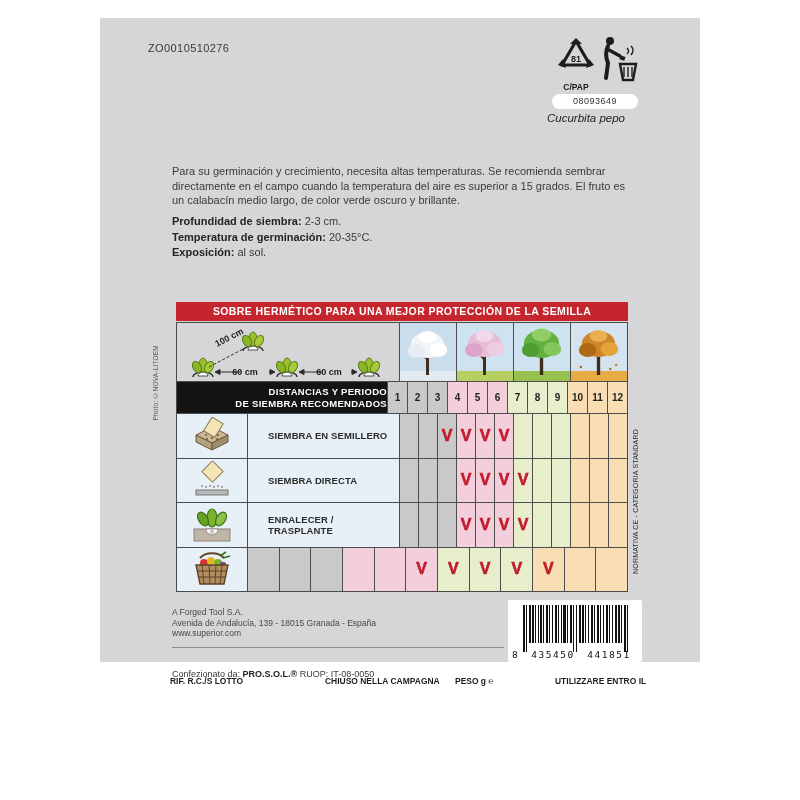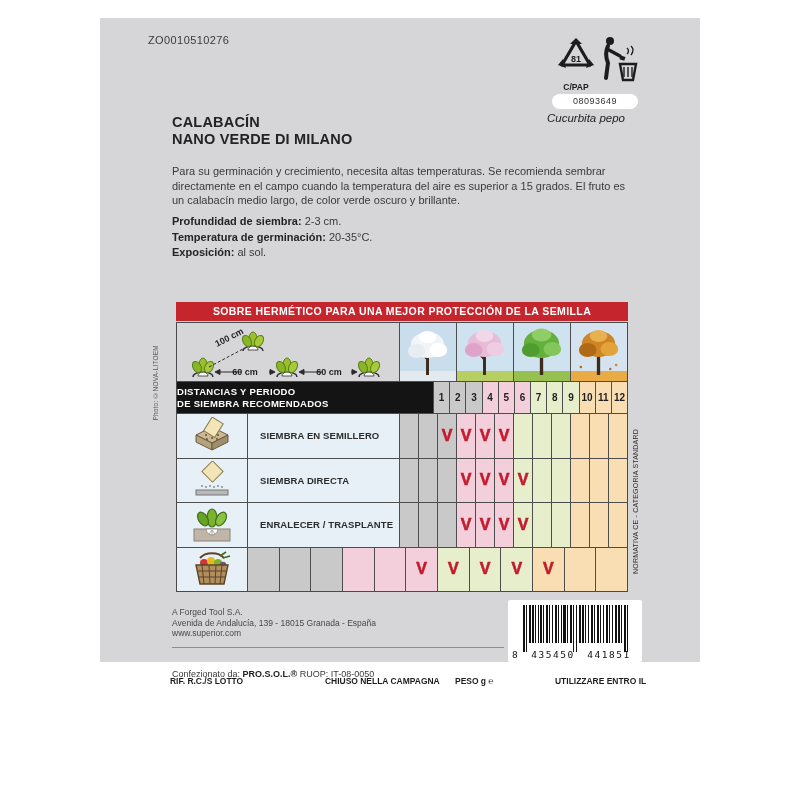--- a/index.html
+++ b/index.html
@@ -1,21 +1,21 @@
 <!DOCTYPE html>
 <html><head>
 <meta charset="utf-8">
 <style>
   * { margin:0; padding:0; box-sizing:border-box; }
   html,body { width:800px; height:800px; background:#ffffff; font-family:"Liberation Sans", sans-serif; }
   .page { position:relative; width:800px; height:800px; background:#ffffff; overflow:hidden; }
 
   .card { position:absolute; left:100px; top:18px; width:600px; height:644px; background:#d6d6d8; }
 
-  .top-code { position:absolute; left:48px; top:16px; font-size:11px; letter-spacing:.4px; color:#3a3a3a; }
+  .top-code { position:absolute; left:48px; top:24px; font-size:11px; letter-spacing:.4px; color:#3a3a3a; }
 
   .recycle-wrap { position:absolute; left:452px; top:18px; width:96px; height:62px; }
   .cpap-label { position:absolute; left:0px; top:46px; width:48px; text-align:center; font-size:8.5px; font-weight:bold; color:#1c1c1c; }
 
   .pill { position:absolute; left:452px; top:76px; width:86px; height:15px; background:#ffffff; border-radius:8px;
           font-size:9px; color:#333; text-align:center; line-height:15px; letter-spacing:.5px; }
   .species { position:absolute; right:75px; top:94px; font-size:11.5px; font-style:italic; color:#222; }
 
   .title { position:absolute; left:72px; top:96px; font-size:14.5px; font-weight:bold; color:#232323; line-height:17px; letter-spacing:.2px; }
   .desc { position:absolute; left:72px; top:138px; width:464px; font-size:11px; line-height:14.6px; color:#3a3a3a;margin-top:8px; }
@@ -24,29 +24,29 @@
 
   .banner { position:absolute; left:76px; top:284px; width:452px; height:19px; background:#c5252c; color:#fff;
             font-size:10.5px; font-weight:bold; text-align:center; line-height:19px; letter-spacing:.4px; }
 
   .cal { position:absolute; left:76px; top:304px; width:452px; height:270px; border:1px solid #4a4a4a; display:flex; flex-direction:column; background:#d6d6d8; }
   .cal-top { display:flex; height:58px; }
   .cal-space { width:222px; height:100%; background:#d6d6d8; }
   .season { flex:1; border-left:1px solid #4d4d4d; overflow:hidden; }
   .season svg { display:block; width:100%; height:100%; }
   .cal-head { display:flex; height:32px; border-top:1px solid #4d4d4d; }
-  .cal-title { width:256px; background:#141414; color:#fff; font-size:9.5px; font-weight:bold; text-align:left;
+  .cal-title { width:210px; background:#141414; color:#fff; font-size:9.5px; font-weight:bold; text-align:right;
                display:flex; flex-direction:column; justify-content:center; line-height:12px; letter-spacing:.3px; }
   .mcell { flex:1; border-left:1px solid #4d4d4d; font-size:10px; font-weight:bold; color:#1e1e1e;
            display:flex; align-items:center; justify-content:center; }
   .cal-body { flex:1; display:flex; flex-direction:column; }
   .cal-row { flex:1; display:flex; border-top:1px solid #4d4d4d; }
   .icon-cell { width:70px; background:#e7f0f6; display:flex; align-items:center; justify-content:center; }
   .label-cell { width:152px; background:#e7f0f6; border-left:1px solid #4d4d4d; display:flex; align-items:center;
-                padding-left:12px; font-size:9.5px; font-weight:bold; color:#2c2c2c; letter-spacing:.1px; }
+                padding-left:20px; font-size:9.5px; font-weight:bold; color:#2c2c2c; letter-spacing:.1px; }
   .bcell { flex:1; border-left:1px solid #4d4d4d; display:flex; align-items:center; justify-content:center; }
   .g  { background:#c9c9ca; }
   .p  { background:#f3cfdb; }
   .gr { background:#e6eecb; }
   .t  { background:#f8deb2; }
   .chk { font-size:16px; font-weight:900; color:#c21b2d; -webkit-text-stroke:.6px #c21b2d; line-height:1; transform:scaleY(1.05); }
 
   .vtext { writing-mode:vertical-rl; transform:rotate(180deg); white-space:nowrap; }
   .photo-credit { position:absolute; left:52px; top:306px; height:118px; width:14px; display:flex; align-items:center; font-size:6.5px; color:#5a5a5a; letter-spacing:.2px; }
   .normativa { position:absolute; left:532px; top:393px; height:180px; width:14px; display:flex; align-items:center; font-size:7px; color:#2e2e2e; letter-spacing:.2px; }
@@ -91,24 +91,20 @@
         <rect x="20" y="20" width="5" height="4" fill="#1c1c1c" transform="rotate(18 22 22)"></rect>
         <path d="M20 28 L36 28 L33 44 L23 44 Z" fill="none" stroke="#1c1c1c" stroke-width="2.4"></path>
         <path d="M24 31 L24 41 M28 31 L28 41 M32 31 L32 41" stroke="#1c1c1c" stroke-width="1.4"></path>
         <path d="M27 12 q3 3 0 6 M31 10 q4 4 0 9" stroke="#1c1c1c" stroke-width="1.3" fill="none"></path>
       </svg>
     </div>
 
     <div class="pill">08093649</div>
     <div class="species">Cucurbita pepo</div>
 
-    <div class="title">
-      <div>CALABACÍN</div>
-      <div>NANO VERDE DI MILANO</div>
-    </div>
 
     <div class="desc">Para su germinación y crecimiento, necesita altas temperaturas. Se recomienda sembrar directamente en el campo cuando la temperatura del aire es superior a 15 grados. El fruto es un calabacín medio largo, de color verde oscuro y brillante.</div>
 
     <div class="specs">
         <div class="spec-line"><b>Profundidad de siembra: </b><span>2-3 cm.</span></div>
         <div class="spec-line"><b>Temperatura de germinación: </b><span>20-35°C.</span></div>
         <div class="spec-line"><b>Exposición: </b><span>al sol.</span></div>
       </div>
 
     <div class="banner">SOBRE HERMÉTICO PARA UNA MEJOR PROTECCIÓN DE LA SEMILLA</div>

